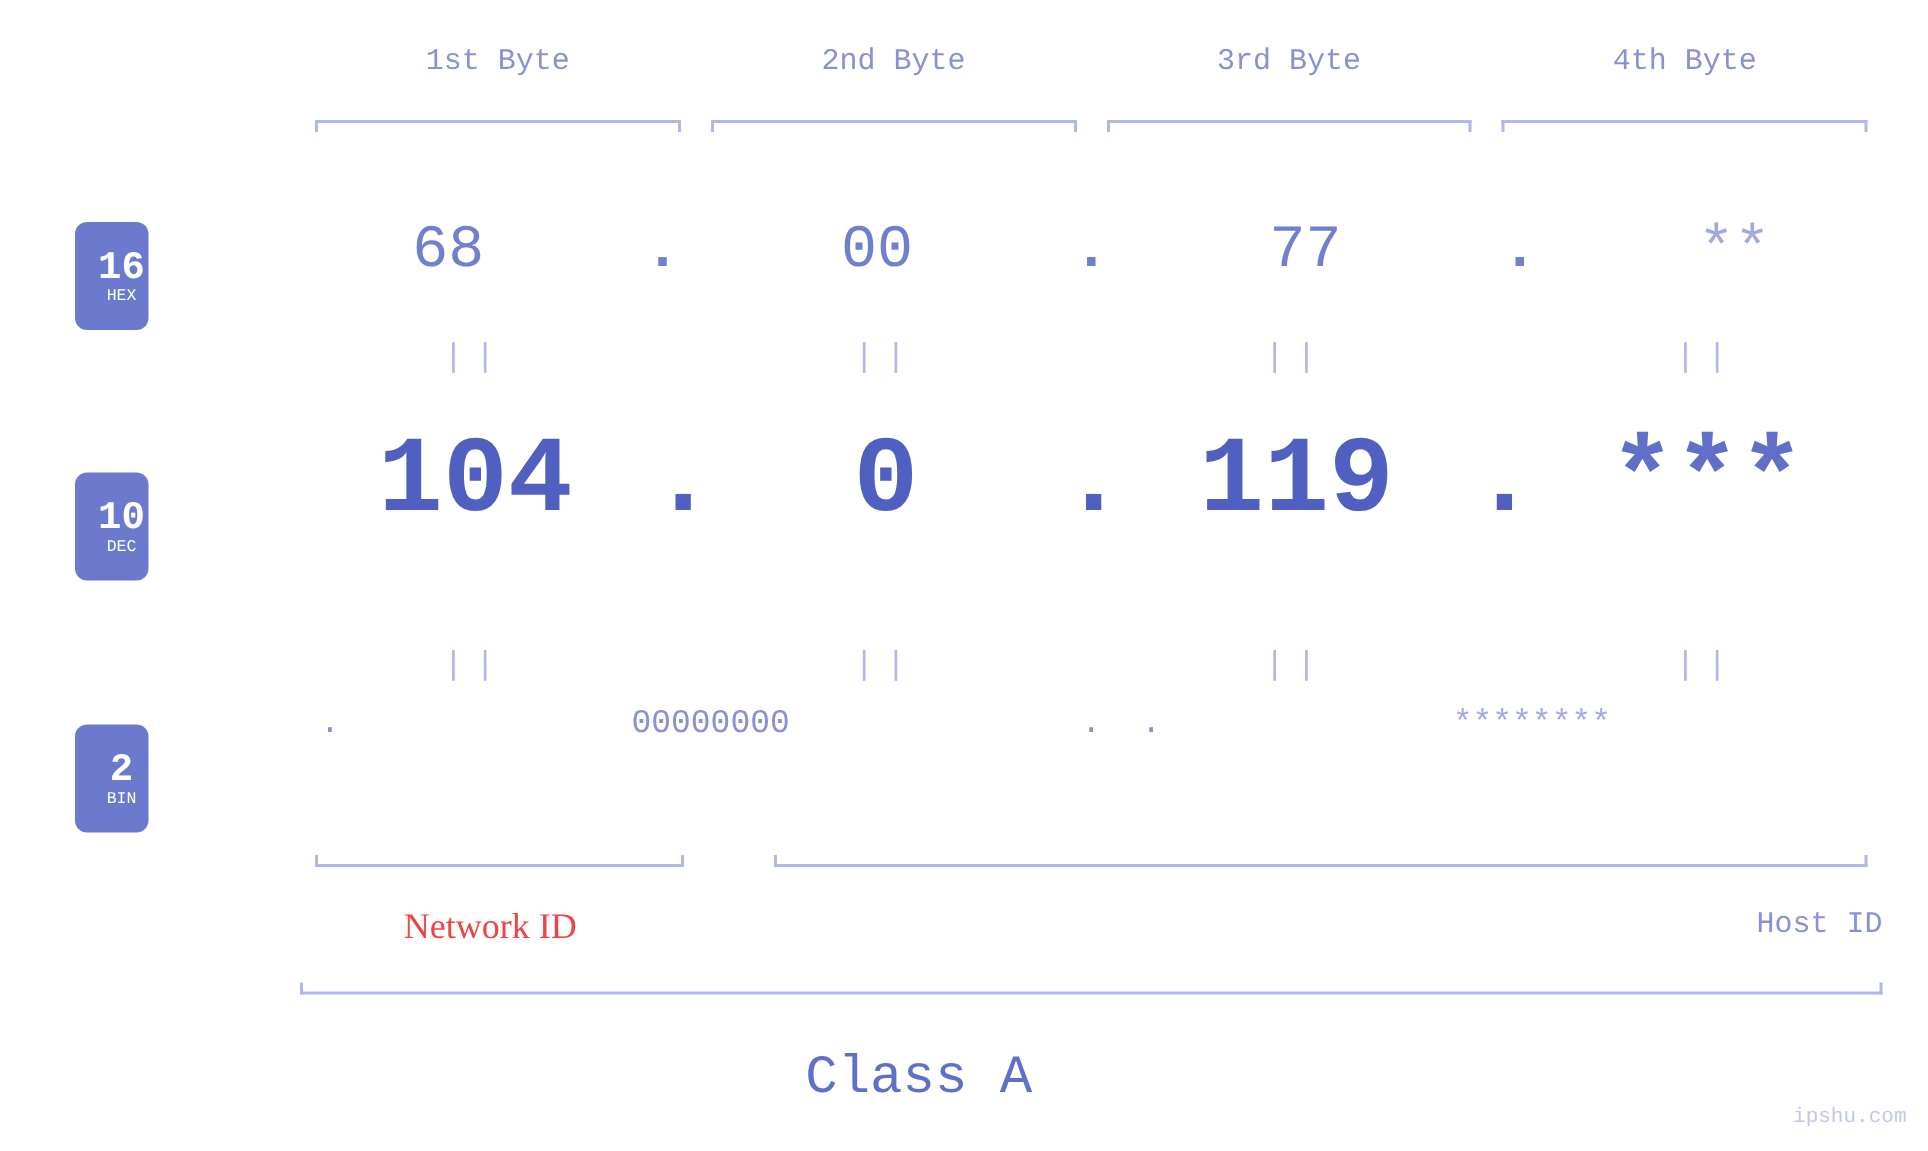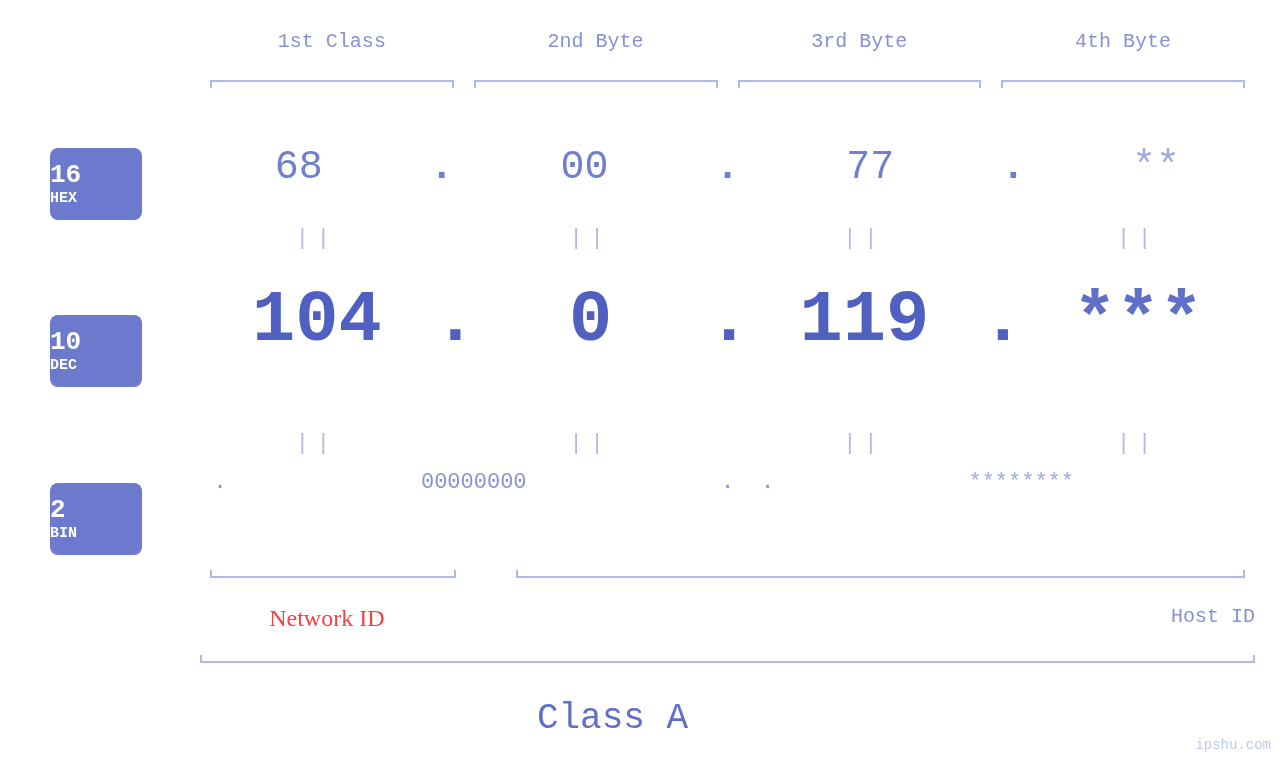--- a/index.html
+++ b/index.html
@@ -20,35 +20,37 @@
       background: #ffffff;
     }
 
     
     .blue-badge {
       background: #6b7acd;
       color: #ffffff;
       border-radius: 8px;
       display: flex;
       flex-direction: column;
+      align-items: center;
       justify-content: center;
-      width: 92px;
+      width: 49px;
       height: 72px;
       position: absolute;
       left: 50px;
+      padding-left: 13px;
     }
 
     .badge-num {
       font-size: 26px;
       font-weight: bold;
       line-height: 1.1;
     }
     .badge-label {
-      font-size: 15px;
-      font-weight: bold;
+      font-size: 11px;
+      font-weight: normal;
     }
 
     
     .byte-labels {
       position: absolute;
       top: 30px;
       left: 200px;
       right: 30px;
       display: flex;
     }
@@ -258,21 +260,21 @@
       color: #6070c8;
       font-weight: bold;
     }
   </style>
 </head>
 <body>
 
 <div class="container">
 
   <div class="byte-labels">
-    <div class="byte-label">1st Class</div>
+    <div class="byte-label">1st Byte</div>
     <div class="byte-label">2nd Byte</div>
     <div class="byte-label">3rd Byte</div>
     <div class="byte-label">4th Byte</div>
   </div>
 
   <div class="top-bracket">
     <div class="bracket-segment"></div>
     <div class="bracket-segment"></div>
     <div class="bracket-segment"></div>
     <div class="bracket-segment"></div>

